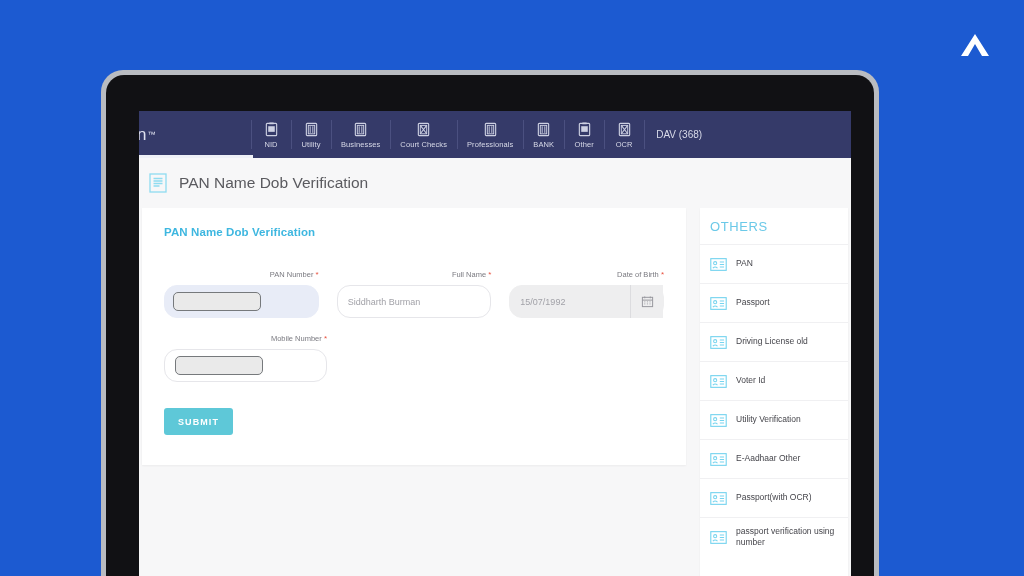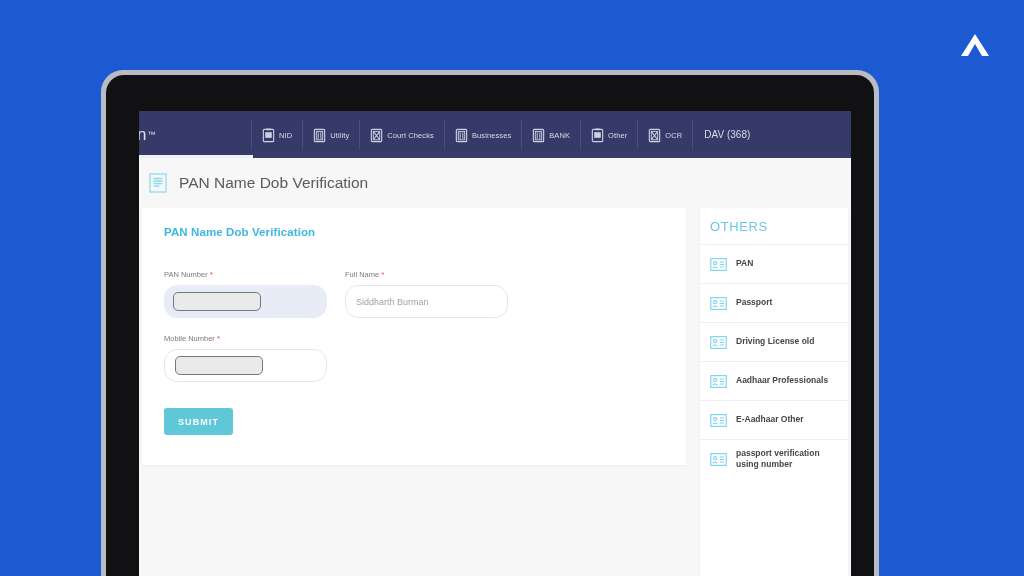--- a/index.html
+++ b/index.html
@@ -82,21 +82,21 @@
   .nav-items {
     display: flex;
     align-items: center;
     flex: 1;
   }
   .nav-item {
     position: relative;
     min-width: 40px;
     padding: 4px 10px 3px 10px;
     display: flex;
-    flex-direction: row;
+    flex-direction: column;
     align-items: center;
     justify-content: center;
     gap: 3px;
     height: 100%;
   }
   .nav-item + .nav-item::before,
   .nav-item:first-child::before {
     content: "";
     position: absolute;
     left: 0; top: 9px; bottom: 9px;
@@ -178,20 +178,21 @@
     display: flex;
     gap: 18px;
     margin-bottom: 16px;
   }
   .form-group { width: 163px; }
   .form-label {
     font-size: 7.5px;
     color: #7a7a80;
     display: block;
     margin-bottom: 6px;
+    text-align: right;
   }
   .req { color: #e8513f; font-size: 8px; }
 
   .field-shell {
     height: 33px;
     border: 1px solid #e6e6ea;
     border-radius: 13px;
     background: #fff;
     display: flex;
     align-items: center;
@@ -256,21 +257,21 @@
     align-items: center;
     gap: 9px;
     padding: 8px 8px 8px 10px;
     border-top: 1px solid #f0f0f2;
     min-height: 39px;
   }
   .side-icon { width: 17px; height: 13px; flex: 0 0 17px; }
   .side-label {
     font-size: 8.5px;
     color: #45454b;
-    font-weight: bold;
+    font-weight: normal;
     line-height: 1.35;
   }
 </style>
 </head>
 <body>
 
 <div id="stage">
 
   <div class="brand-logo">
     <svg width="34" height="30" viewBox="0 0 34 30" aria-hidden="true">
@@ -304,35 +305,43 @@
                 <rect x="2.5" y="1.5" width="11" height="13" rx="1" fill="none" stroke="#cdd0e2" stroke-width="1.2"></rect>
                 <rect x="4.6" y="3.6" width="6.8" height="9" fill="none" stroke="#cdd0e2" stroke-width="1"></rect>
                 <path d="M6.6 4.6 v7 M9.4 4.6 v7" stroke="#cdd0e2" stroke-width="1"></path>
               </svg>
               <span class="nav-label">Utility</span>
             </div>
 
             <div class="nav-item">
               <svg class="nav-icon" viewBox="0 0 16 16">
                 <rect x="2.5" y="1.5" width="11" height="13" rx="1" fill="none" stroke="#cdd0e2" stroke-width="1.2"></rect>
+                <rect x="4.6" y="3.6" width="6.8" height="9" fill="none" stroke="#cdd0e2" stroke-width="1"></rect>
+                <path d="M6.6 4.6 v7 M9.4 4.6 v7" stroke="#cdd0e2" stroke-width="1"></path>
+              </svg>
+              <span class="nav-label">Businesses</span>
+            </div>
+
+            <div class="nav-item">
+              <svg class="nav-icon" viewBox="0 0 16 16">
+                <rect x="2.5" y="1.5" width="11" height="13" rx="1" fill="none" stroke="#cdd0e2" stroke-width="1.2"></rect>
                 <path d="M4.6 3.6 L11.4 12.6 M11.4 3.6 L4.6 12.6" stroke="#cdd0e2" stroke-width="1.1"></path>
                 <rect x="4.6" y="3.6" width="6.8" height="9" fill="none" stroke="#cdd0e2" stroke-width="1"></rect>
               </svg>
               <span class="nav-label">Court Checks</span>
             </div>
 
             <div class="nav-item">
               <svg class="nav-icon" viewBox="0 0 16 16">
                 <rect x="2.5" y="1.5" width="11" height="13" rx="1" fill="none" stroke="#cdd0e2" stroke-width="1.2"></rect>
                 <rect x="4.6" y="3.6" width="6.8" height="9" fill="none" stroke="#cdd0e2" stroke-width="1"></rect>
                 <path d="M6.6 4.6 v7 M9.4 4.6 v7" stroke="#cdd0e2" stroke-width="1"></path>
               </svg>
-              <span class="nav-label">Businesses</span>
-            </div>
-
+              <span class="nav-label">Professionals</span>
+            </div>
 
             <div class="nav-item">
               <svg class="nav-icon" viewBox="0 0 16 16">
                 <rect x="2.5" y="1.5" width="11" height="13" rx="1" fill="none" stroke="#cdd0e2" stroke-width="1.2"></rect>
                 <rect x="4.6" y="3.6" width="6.8" height="9" fill="none" stroke="#cdd0e2" stroke-width="1"></rect>
                 <path d="M6.6 4.6 v7 M9.4 4.6 v7" stroke="#cdd0e2" stroke-width="1"></path>
               </svg>
               <span class="nav-label">BANK</span>
             </div>
 
@@ -389,20 +398,37 @@
               <div class="form-group">
                 <label class="form-label">
                   <span>Full Name</span>
                   <span class="req">*</span>
                 </label>
                 <div class="field-shell">
                   <span class="field-text">Siddharth Burman</span>
                 </div>
               </div>
 
+              <div class="form-group">
+                <label class="form-label">
+                  <span>Date of Birth</span>
+                  <span class="req">*</span>
+                </label>
+                <div class="field-shell disabled">
+                  <span class="field-text">15/07/1992</span>
+                  <span class="cal-btn">
+                    <svg width="13" height="13" viewBox="0 0 14 14">
+                      <rect x="1.5" y="2.5" width="11" height="10" fill="none" stroke="#9a9aa0" stroke-width="1.1"></rect>
+                      <path d="M1.5 5.5 h11" stroke="#9a9aa0" stroke-width="1.1"></path>
+                      <path d="M4 1.5 v2 M10 1.5 v2" stroke="#9a9aa0" stroke-width="1.1"></path>
+                      <path d="M3.6 7.4 h1 M6.4 7.4 h1 M9.2 7.4 h1 M3.6 9.6 h1 M6.4 9.6 h1 M9.2 9.6 h1" stroke="#9a9aa0" stroke-width="1"></path>
+                    </svg>
+                  </span>
+                </div>
+              </div>
             </div>
 
             <div class="form-row">
               <div class="form-group">
                 <label class="form-label">
                   <span>Mobile Number</span>
                   <span class="req">*</span>
                 </label>
                 <div class="field-shell">
                   <div class="native-input"></div>
@@ -439,41 +465,59 @@
             <div class="side-item">
               <svg class="side-icon" viewBox="0 0 18 14">
                 <rect x="0.7" y="0.7" width="16.6" height="12.6" fill="none" stroke="#76d4ef" stroke-width="1.2"></rect>
                 <circle cx="5.4" cy="5.6" r="1.7" fill="none" stroke="#76d4ef" stroke-width="1.1"></circle>
                 <path d="M2.9 11 q2.5 -2.6 5 0" fill="none" stroke="#76d4ef" stroke-width="1.1"></path>
                 <path d="M10.4 4.4 h4.6 M10.4 7 h4.6 M10.4 9.6 h4.6" stroke="#76d4ef" stroke-width="1.1"></path>
               </svg>
               <span class="side-label">Driving License old</span>
             </div>
 
-
-            <div class="side-item">
-              <svg class="side-icon" viewBox="0 0 18 14">
-                <rect x="0.7" y="0.7" width="16.6" height="12.6" fill="none" stroke="#76d4ef" stroke-width="1.2"></rect>
-                <circle cx="5.4" cy="5.6" r="1.7" fill="none" stroke="#76d4ef" stroke-width="1.1"></circle>
-                <path d="M2.9 11 q2.5 -2.6 5 0" fill="none" stroke="#76d4ef" stroke-width="1.1"></path>
-                <path d="M10.4 4.4 h4.6 M10.4 7 h4.6 M10.4 9.6 h4.6" stroke="#76d4ef" stroke-width="1.1"></path>
-              </svg>
-              <span class="side-label">Aadhaar Professionals</span>
+            <div class="side-item">
+              <svg class="side-icon" viewBox="0 0 18 14">
+                <rect x="0.7" y="0.7" width="16.6" height="12.6" fill="none" stroke="#76d4ef" stroke-width="1.2"></rect>
+                <circle cx="5.4" cy="5.6" r="1.7" fill="none" stroke="#76d4ef" stroke-width="1.1"></circle>
+                <path d="M2.9 11 q2.5 -2.6 5 0" fill="none" stroke="#76d4ef" stroke-width="1.1"></path>
+                <path d="M10.4 4.4 h4.6 M10.4 7 h4.6 M10.4 9.6 h4.6" stroke="#76d4ef" stroke-width="1.1"></path>
+              </svg>
+              <span class="side-label">Voter Id</span>
+            </div>
+
+            <div class="side-item">
+              <svg class="side-icon" viewBox="0 0 18 14">
+                <rect x="0.7" y="0.7" width="16.6" height="12.6" fill="none" stroke="#76d4ef" stroke-width="1.2"></rect>
+                <circle cx="5.4" cy="5.6" r="1.7" fill="none" stroke="#76d4ef" stroke-width="1.1"></circle>
+                <path d="M2.9 11 q2.5 -2.6 5 0" fill="none" stroke="#76d4ef" stroke-width="1.1"></path>
+                <path d="M10.4 4.4 h4.6 M10.4 7 h4.6 M10.4 9.6 h4.6" stroke="#76d4ef" stroke-width="1.1"></path>
+              </svg>
+              <span class="side-label">Utility Verification</span>
             </div>
 
             <div class="side-item">
               <svg class="side-icon" viewBox="0 0 18 14">
                 <rect x="0.7" y="0.7" width="16.6" height="12.6" fill="none" stroke="#76d4ef" stroke-width="1.2"></rect>
                 <circle cx="5.4" cy="5.6" r="1.7" fill="none" stroke="#76d4ef" stroke-width="1.1"></circle>
                 <path d="M2.9 11 q2.5 -2.6 5 0" fill="none" stroke="#76d4ef" stroke-width="1.1"></path>
                 <path d="M10.4 4.4 h4.6 M10.4 7 h4.6 M10.4 9.6 h4.6" stroke="#76d4ef" stroke-width="1.1"></path>
               </svg>
               <span class="side-label">E-Aadhaar Other</span>
             </div>
 
+            <div class="side-item">
+              <svg class="side-icon" viewBox="0 0 18 14">
+                <rect x="0.7" y="0.7" width="16.6" height="12.6" fill="none" stroke="#76d4ef" stroke-width="1.2"></rect>
+                <circle cx="5.4" cy="5.6" r="1.7" fill="none" stroke="#76d4ef" stroke-width="1.1"></circle>
+                <path d="M2.9 11 q2.5 -2.6 5 0" fill="none" stroke="#76d4ef" stroke-width="1.1"></path>
+                <path d="M10.4 4.4 h4.6 M10.4 7 h4.6 M10.4 9.6 h4.6" stroke="#76d4ef" stroke-width="1.1"></path>
+              </svg>
+              <span class="side-label">Passport(with OCR)</span>
+            </div>
 
             <div class="side-item">
               <svg class="side-icon" viewBox="0 0 18 14">
                 <rect x="0.7" y="0.7" width="16.6" height="12.6" fill="none" stroke="#76d4ef" stroke-width="1.2"></rect>
                 <circle cx="5.4" cy="5.6" r="1.7" fill="none" stroke="#76d4ef" stroke-width="1.1"></circle>
                 <path d="M2.9 11 q2.5 -2.6 5 0" fill="none" stroke="#76d4ef" stroke-width="1.1"></path>
                 <path d="M10.4 4.4 h4.6 M10.4 7 h4.6 M10.4 9.6 h4.6" stroke="#76d4ef" stroke-width="1.1"></path>
               </svg>
               <span class="side-label">passport verification using number</span>
             </div>

